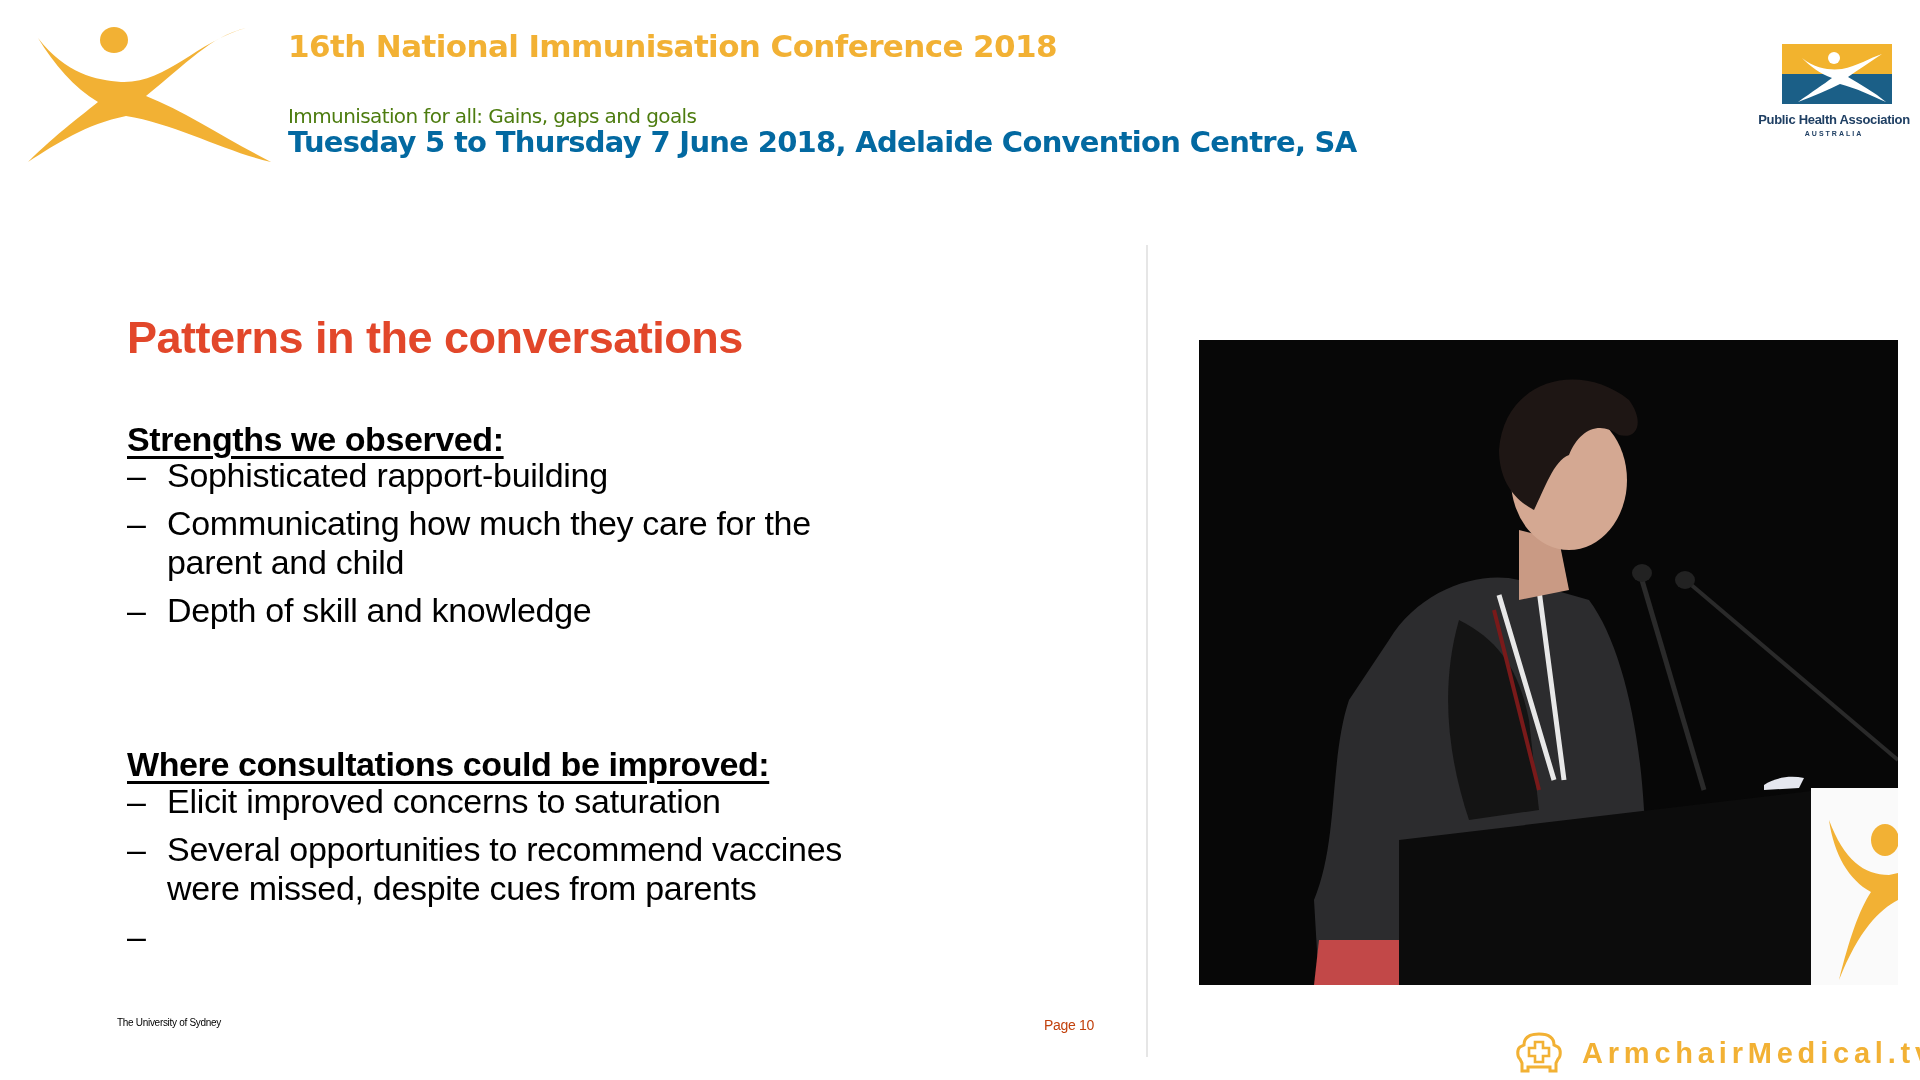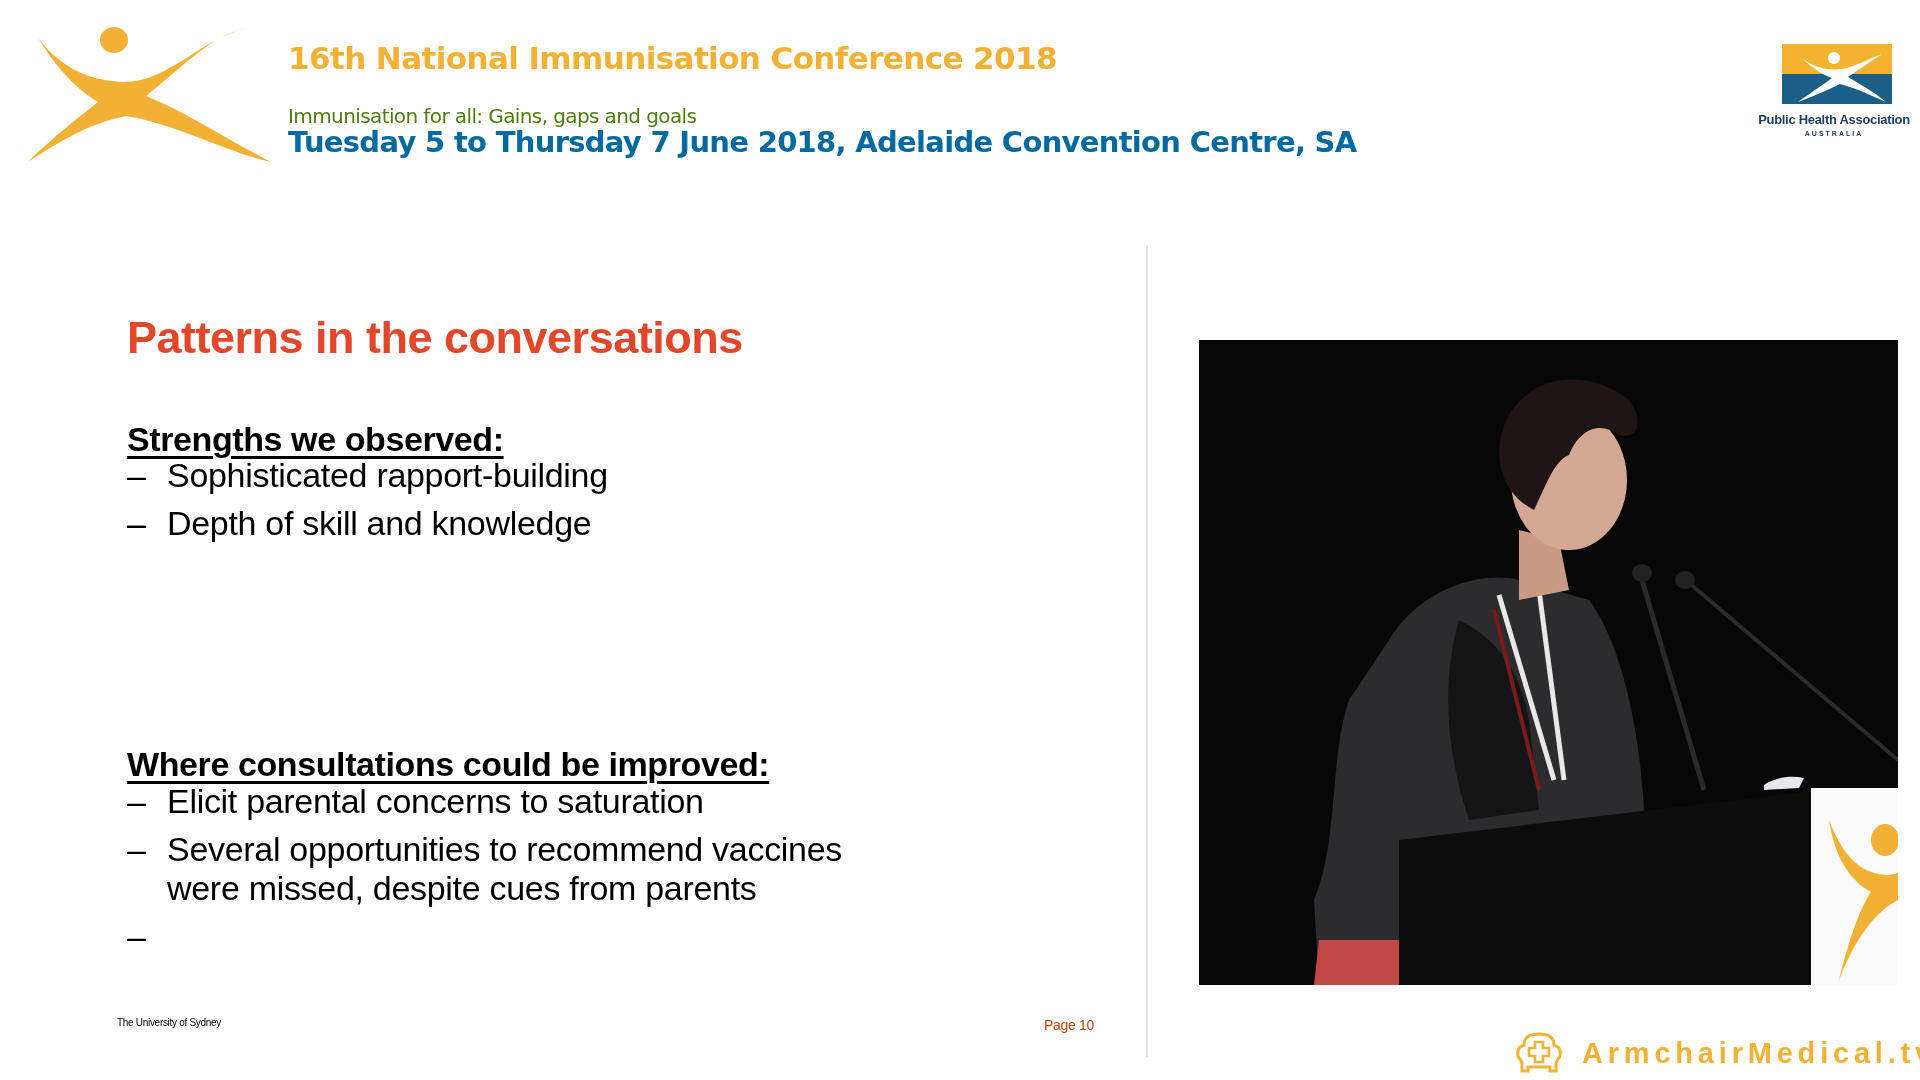--- a/index.html
+++ b/index.html
@@ -2,21 +2,21 @@
 <html><head>
 <meta charset="utf-8">
 <style>
   html, body { margin:0; padding:0; }
   body { width:1920px; height:1080px; background:#ffffff; position:relative; overflow:hidden; font-family:"Liberation Sans", sans-serif; }
   .abs { position:absolute; }
 
   
   #conf-logo { left:26px; top:24px; width:250px; height:140px; }
   .hdr-line { position:absolute; left:288px; white-space:nowrap; font-family:"DejaVu Sans", sans-serif; }
-  #hdr-title { top:40px; font-size:31px; font-weight:bold; color:#f2b134; letter-spacing:-0.6px; }
+  #hdr-title { top:28px; font-size:31px; font-weight:bold; color:#f2b134; letter-spacing:-0.6px; }
   #hdr-theme { top:73px; font-size:20px; color:#4d7c0f; letter-spacing:-0.6px;margin-top:31px; }
   #hdr-dates { top:113px; font-size:29px; font-weight:bold; color:#0369a1; letter-spacing:-0.7px;margin-top:12px; }
 
   #pha-logo { left:1752px; top:42px; width:140px; height:100px; }
   #pha-flag { position:absolute; left:30px; top:2px; width:110px; height:60px; }
   #pha-name { position:absolute; left:0; top:70px; width:164px; text-align:center; font-size:13px; font-weight:bold; color:#1f3f63; letter-spacing:-0.3px; white-space:nowrap; }
   #pha-country { position:absolute; left:0; top:88px; width:164px; text-align:center; font-size:7px; font-weight:bold; color:#1f3f63; letter-spacing:2px; }
 
   
   #slide-divider { left:1146px; top:245px; width:2px; height:812px; background:#e6e6e6; }
@@ -64,27 +64,27 @@
   <div id="pha-country">AUSTRALIA</div>
 </div>
 
 <div id="slide-divider" class="abs"></div>
 
 <div id="slide-title" class="abs">Patterns in the conversations</div>
 
 <div id="sec1-heading" class="section-heading">Strengths we observed:</div>
 <ul id="sec1-list" class="bullet-list">
   <li class="bullet"><span class="dash">–</span><span>Sophisticated rapport-building</span></li>
-  <li class="bullet" style="width:720px;"><span class="dash">–</span></li>
+  <li class="bullet" style="width:720px;"><span class="dash">–</span><span>Communicating how much they care for the parent and child</span></li>
   <li class="bullet"><span class="dash">–</span><span>Depth of skill and knowledge</span></li>
 </ul>
 
 <div id="sec2-heading" class="section-heading">Where consultations could be improved:</div>
 <ul id="sec2-list" class="bullet-list">
-  <li class="bullet"><span class="dash">–</span><span>Elicit parental concerns to saturation</span></li>
+  <li class="bullet"><span class="dash">–</span><span>Elicit improved concerns to saturation</span></li>
   <li class="bullet" style="width:700px;"><span class="dash">–</span><span>Several opportunities to recommend vaccines were missed, despite cues from parents</span></li>
   <li class="bullet" style="width:720px;"><span class="dash">–</span></li>
 </ul>
 
 <div id="slide-footer-left" class="abs">The University of Sydney</div>
 <div id="slide-footer-right" class="abs">Page 10</div>
 
 <div id="video-frame" class="abs">
   <svg width="699" height="645" viewBox="0 0 699 645">
     <rect width="699" height="645" fill="#070707"></rect>

